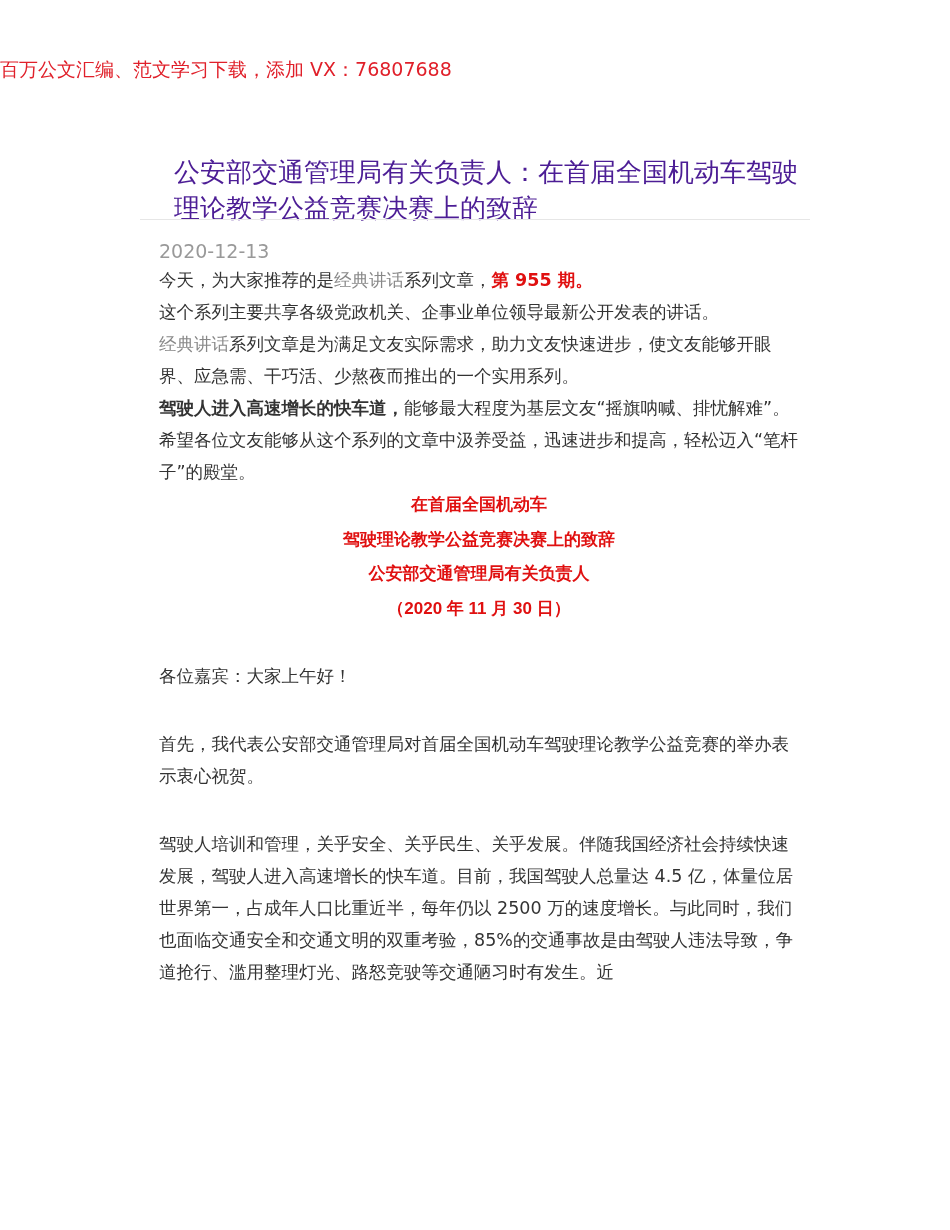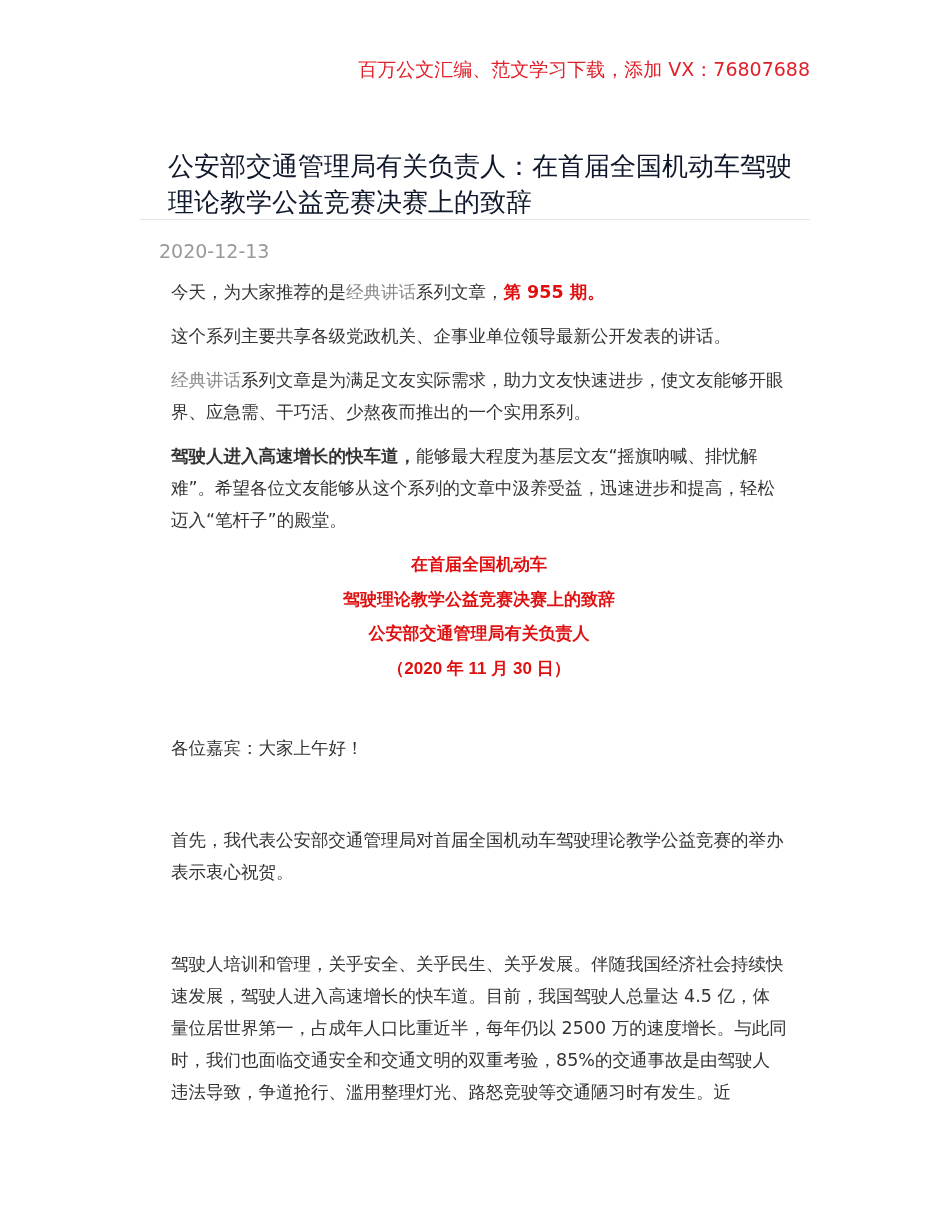--- a/index.html
+++ b/index.html
@@ -1,25 +1,25 @@
 <!DOCTYPE html>
 <html><head>
 <meta charset="utf-8">
 <style>
   html, body { margin:0; padding:0; background:#ffffff; }
   body { width:950px; height:1230px; position:relative; overflow:hidden;
          font-family:"DejaVu Sans","Liberation Sans",sans-serif; color:#333333; }
-  .banner { position:absolute; top:56px; left:0; width:810px; text-align:right;
+  .banner { position:absolute; top:56px; left:0; width:810px; text-align:left;
             font-size:19px; color:#e0202a; line-height:26px; }
   .title { position:absolute; top:138px; left:158px; width:640px;
-           font-size:26px; line-height:36px; color:#0f172a; font-weight:normal; margin:10px; }
+           font-size:26px; line-height:36px; color:#4c1d95; font-weight:normal; margin:16px; }
   .divider { position:absolute; top:219px; left:140px; width:670px; height:1px; background:#e6e6e6; }
   .date { position:absolute; top:239px; left:159px; font-size:19px; color:#999999; line-height:24px; }
   .body { position:absolute; top:264px; left:159px; width:640px; font-size:17.5px; line-height:32px; color:#333333; }
-  .body p { margin:12px; }
+  .body p { margin:0; }
   .gray { color:#888888; font-family:"DejaVu Serif","Liberation Serif",serif; }
   .red-bold { color:#e01010; font-weight:bold; }
   .bold { font-weight:bold; }
   .center-red { text-align:center; color:#e01010; font-weight:bold; font-size:17px; line-height:34.5px;
                 font-family:"Liberation Sans","DejaVu Sans",sans-serif; }
   .spacer { height:34px; }
   .gap { height:36px; }
 </style>
 </head>
 <body>

